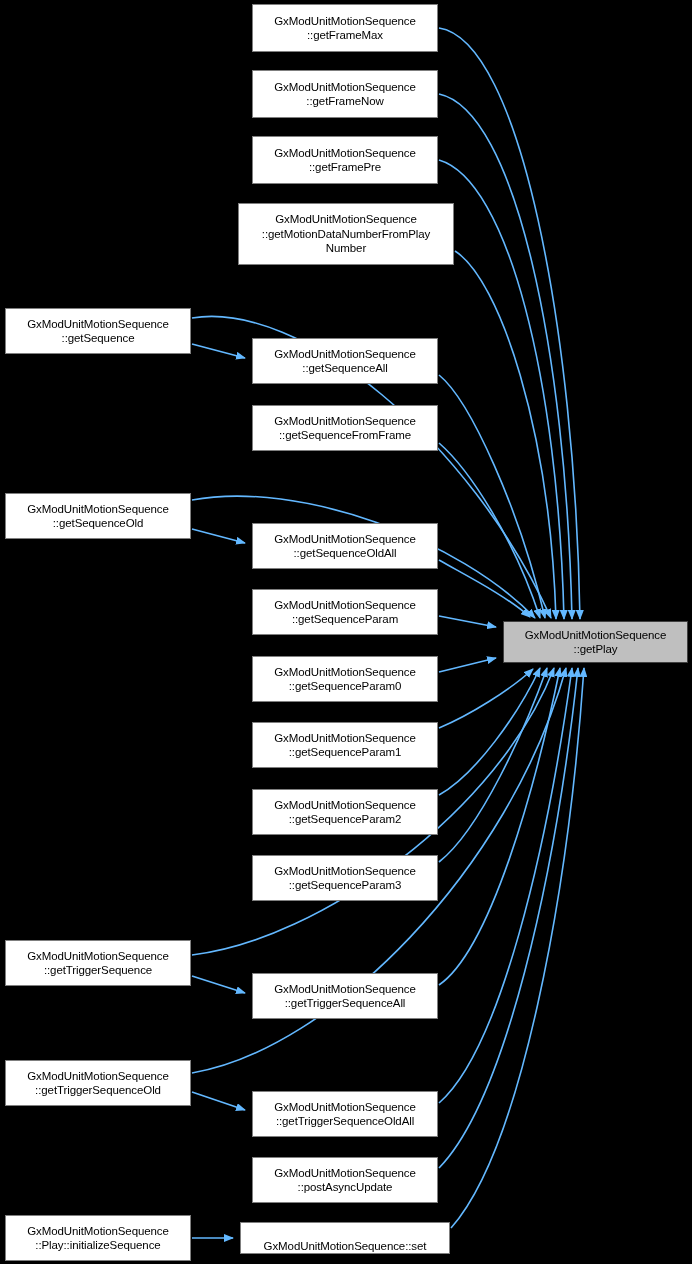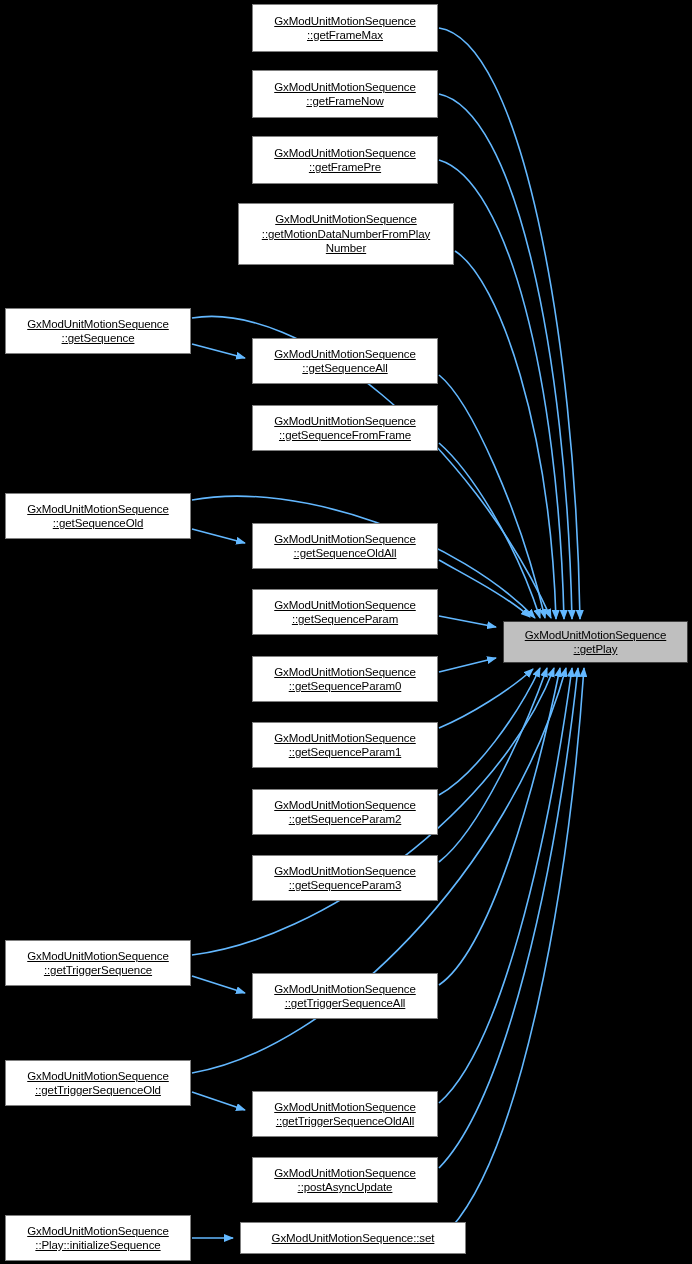--- a/index.html
+++ b/index.html
@@ -37,21 +37,20 @@
     color: #000000;
     font-size: 11.5px;
     line-height: 14.5px;
     text-align: center;
     display: flex;
     align-items: center;
     justify-content: center;
     letter-spacing: -0.1px;
     white-space: pre-line;
     overflow: hidden;
-    text-decoration: underline;
   }
   .node.highlight {
     background: #bfbfbf;
     border: 1px solid #404040;
   }
   .node-label {
     display: block;
     width: 100%;
     padding: 0 2px;
     box-sizing: border-box;
@@ -132,15 +131,15 @@
       <div class="node" style="left: 252px; top: 973px; width: 186px; height: 46px; background: rgb(255, 255, 255); border-color: rgb(127, 127, 127);"><span class="node-label">GxModUnitMotionSequence
 ::getTriggerSequenceAll</span></div>
       <div class="node" style="left: 5px; top: 1060px; width: 186px; height: 46px; background: rgb(255, 255, 255); border-color: rgb(127, 127, 127);"><span class="node-label">GxModUnitMotionSequence
 ::getTriggerSequenceOld</span></div>
       <div class="node" style="left: 252px; top: 1091px; width: 186px; height: 46px; background: rgb(255, 255, 255); border-color: rgb(127, 127, 127);"><span class="node-label">GxModUnitMotionSequence
 ::getTriggerSequenceOldAll</span></div>
       <div class="node" style="left: 252px; top: 1157px; width: 186px; height: 46px; background: rgb(255, 255, 255); border-color: rgb(127, 127, 127);"><span class="node-label">GxModUnitMotionSequence
 ::postAsyncUpdate</span></div>
       <div class="node" style="left: 5px; top: 1215px; width: 186px; height: 46px; background: rgb(255, 255, 255); border-color: rgb(127, 127, 127);"><span class="node-label">GxModUnitMotionSequence
 ::Play::initializeSequence</span></div>
-      <div class="node" style="left: 240px; top: 1222px; width: 226px; height: 32px; background: rgb(255, 255, 255); border-color: rgb(127, 127, 127);"><span class="node-label">GxModUnitMotionSequence::set</span></div>
+      <div class="node" style="left: 240px; top: 1222px; width: 210px; height: 32px; background: rgb(255, 255, 255); border-color: rgb(127, 127, 127); align-items: flex-end;"><span class="node-label">GxModUnitMotionSequence::set</span></div>
     </div>
 </div>
 
 </body></html>

